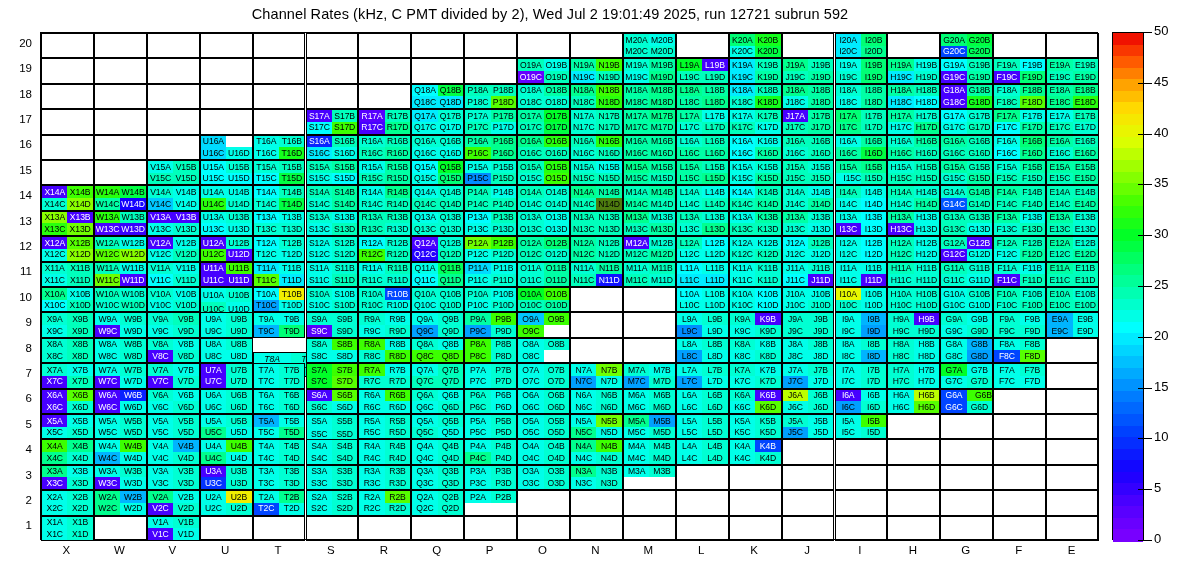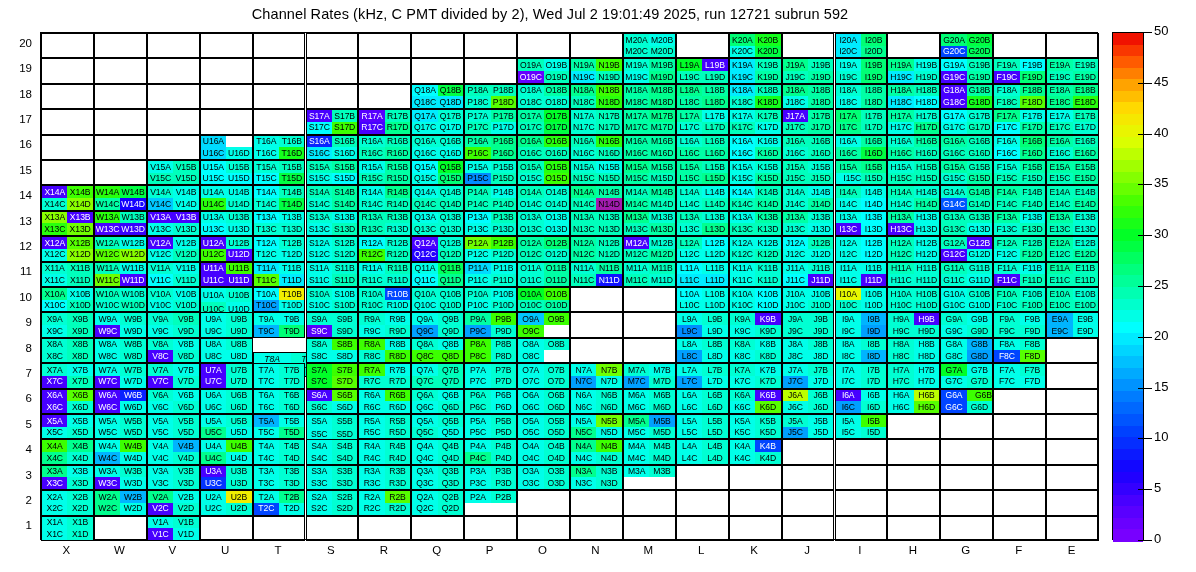--- a/index.html
+++ b/index.html
@@ -615,21 +615,21 @@
       <div class="mod" style="left: 476.1px; top: 152.4px; width: 52.9px; height: 25.4px;">
         <div class="sub sa" style="background: rgb(0, 255, 188); color: rgb(0, 0, 0);">O14A</div>
         <div class="sub sb" style="background: rgb(0, 255, 211); color: rgb(0, 0, 0);">O14B</div>
         <div class="sub sc" style="background: rgb(0, 255, 211); color: rgb(0, 0, 0);">O14C</div>
         <div class="sub sd" style="background: rgb(0, 255, 211); color: rgb(0, 0, 0);">O14D</div>
       </div>
       <div class="mod" style="left: 529px; top: 152.4px; width: 52.9px; height: 25.4px;">
         <div class="sub sa" style="background: rgb(0, 255, 142); color: rgb(0, 0, 0);">N14A</div>
         <div class="sub sb" style="background: rgb(0, 255, 165); color: rgb(0, 0, 0);">N14B</div>
         <div class="sub sc" style="background: rgb(0, 255, 188); color: rgb(0, 0, 0);">N14C</div>
-        <div class="sub sd" style="background: #a21caf; color: rgb(0, 0, 0); text-align: right;">N14D</div>
+        <div class="sub sd" style="background: #4d7c0f; color: rgb(0, 0, 0); text-align: right;">N14D</div>
       </div>
       <div class="mod" style="left: 581.9px; top: 152.4px; width: 52.9px; height: 25.4px;">
         <div class="sub sa" style="background: rgb(0, 255, 188); color: rgb(0, 0, 0);">M14A</div>
         <div class="sub sb" style="background: rgb(0, 255, 165); color: rgb(0, 0, 0);">M14B</div>
         <div class="sub sc" style="background: rgb(0, 255, 165); color: rgb(0, 0, 0);">M14C</div>
         <div class="sub sd" style="background: rgb(0, 255, 188); color: rgb(0, 0, 0);">M14D</div>
       </div>
       <div class="mod" style="left: 634.8px; top: 152.4px; width: 52.9px; height: 25.4px;">
         <div class="sub sa" style="background: rgb(0, 255, 211); color: rgb(0, 0, 0);">L14A</div>
         <div class="sub sb" style="background: rgb(0, 255, 233); color: rgb(0, 0, 0);">L14B</div>

